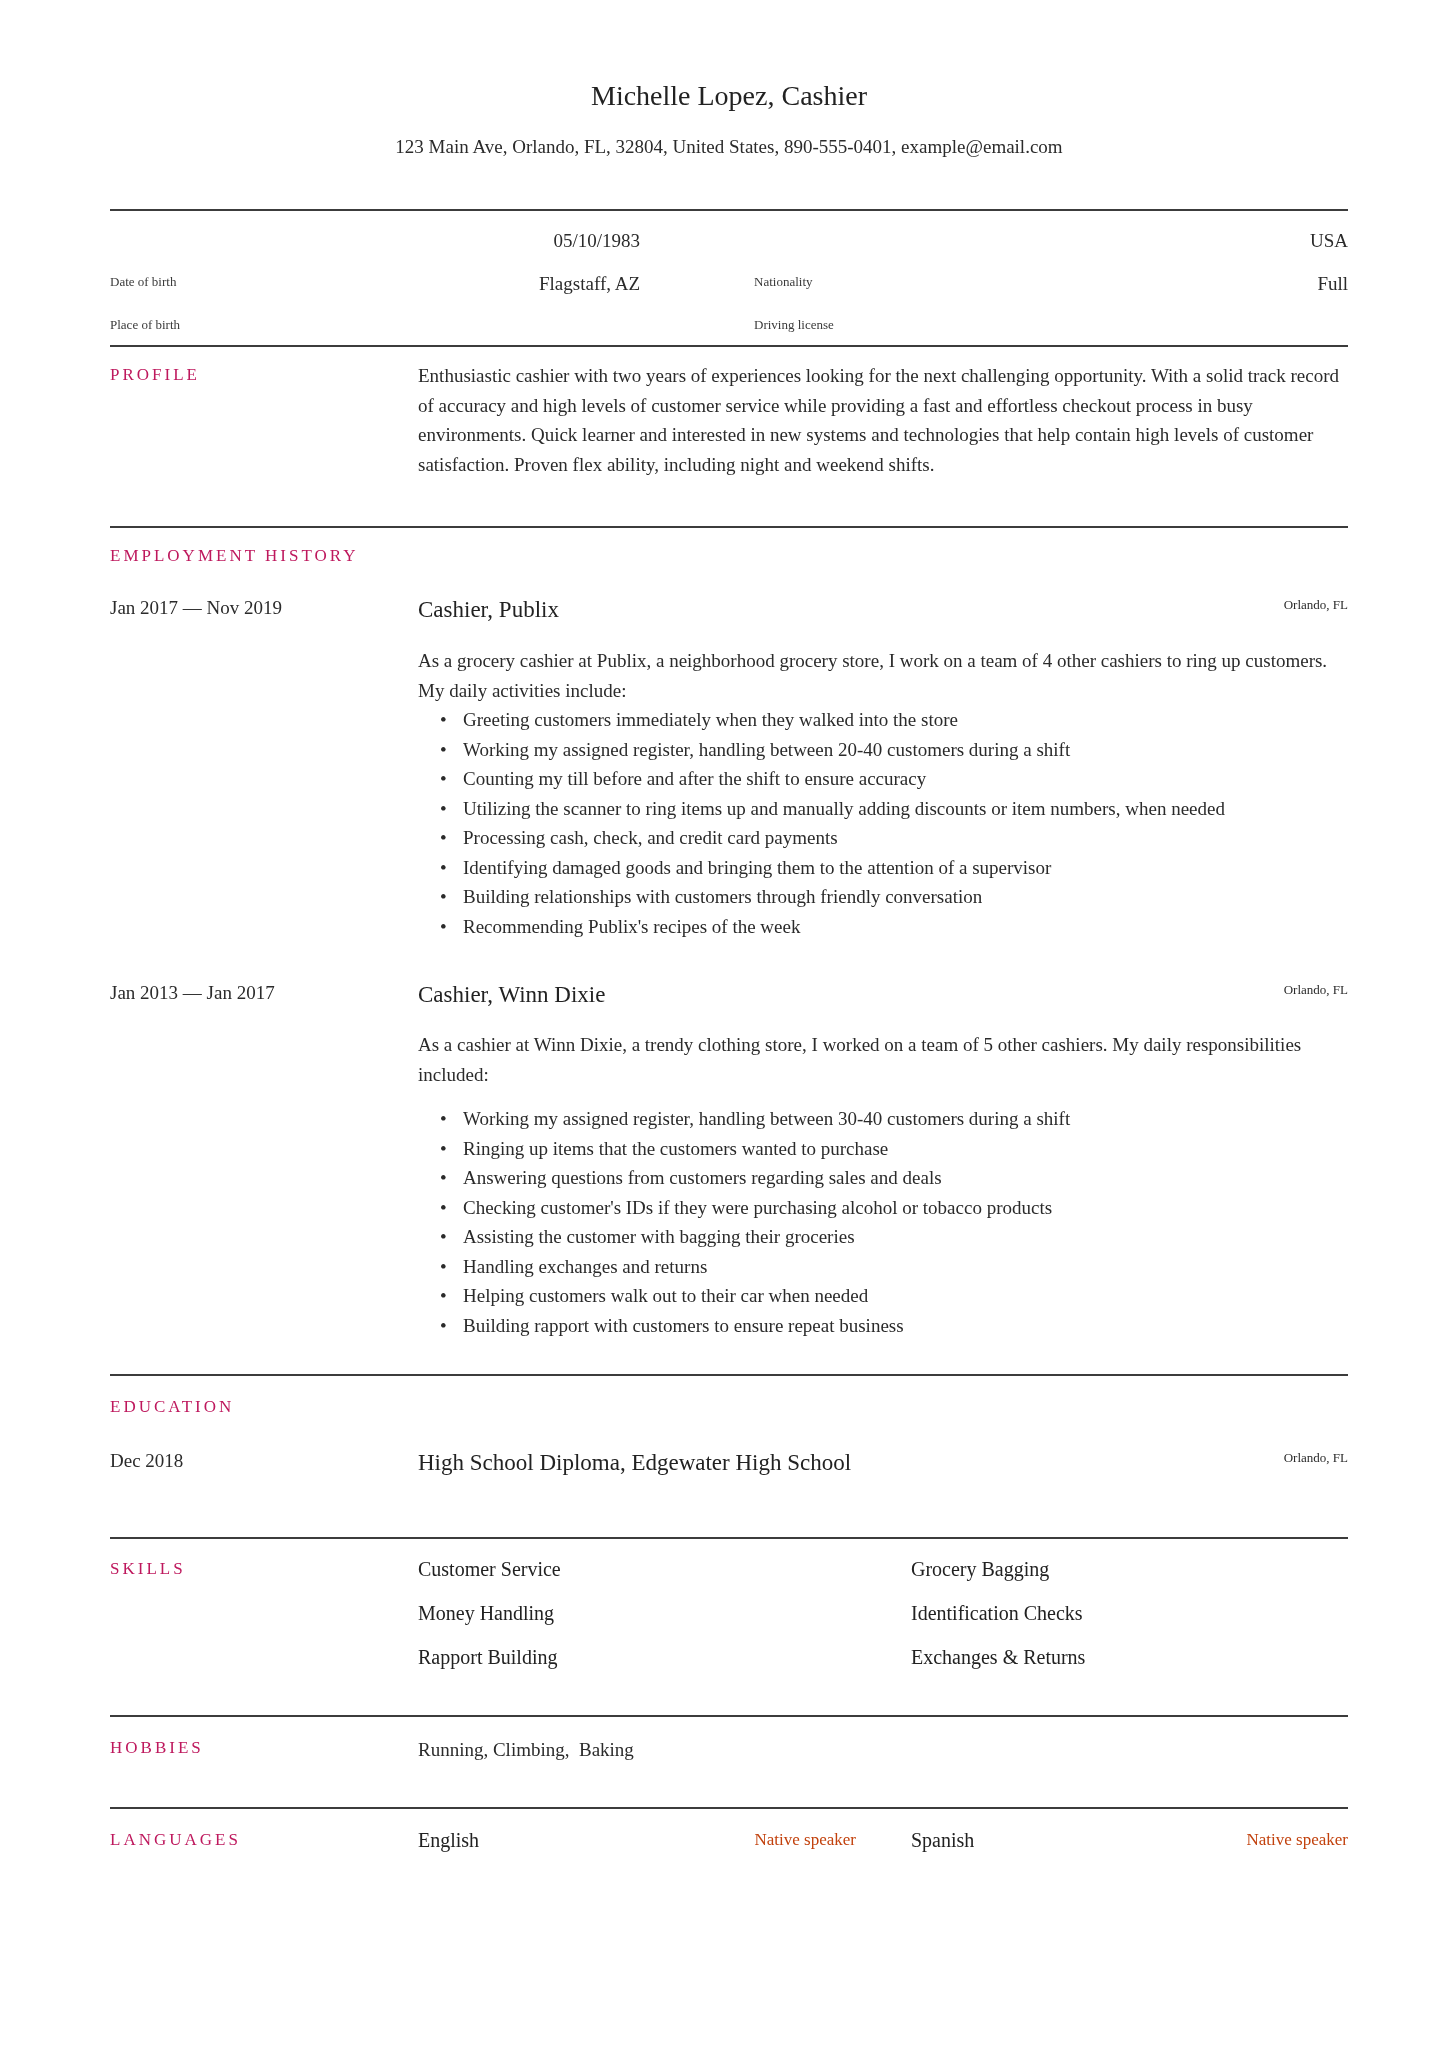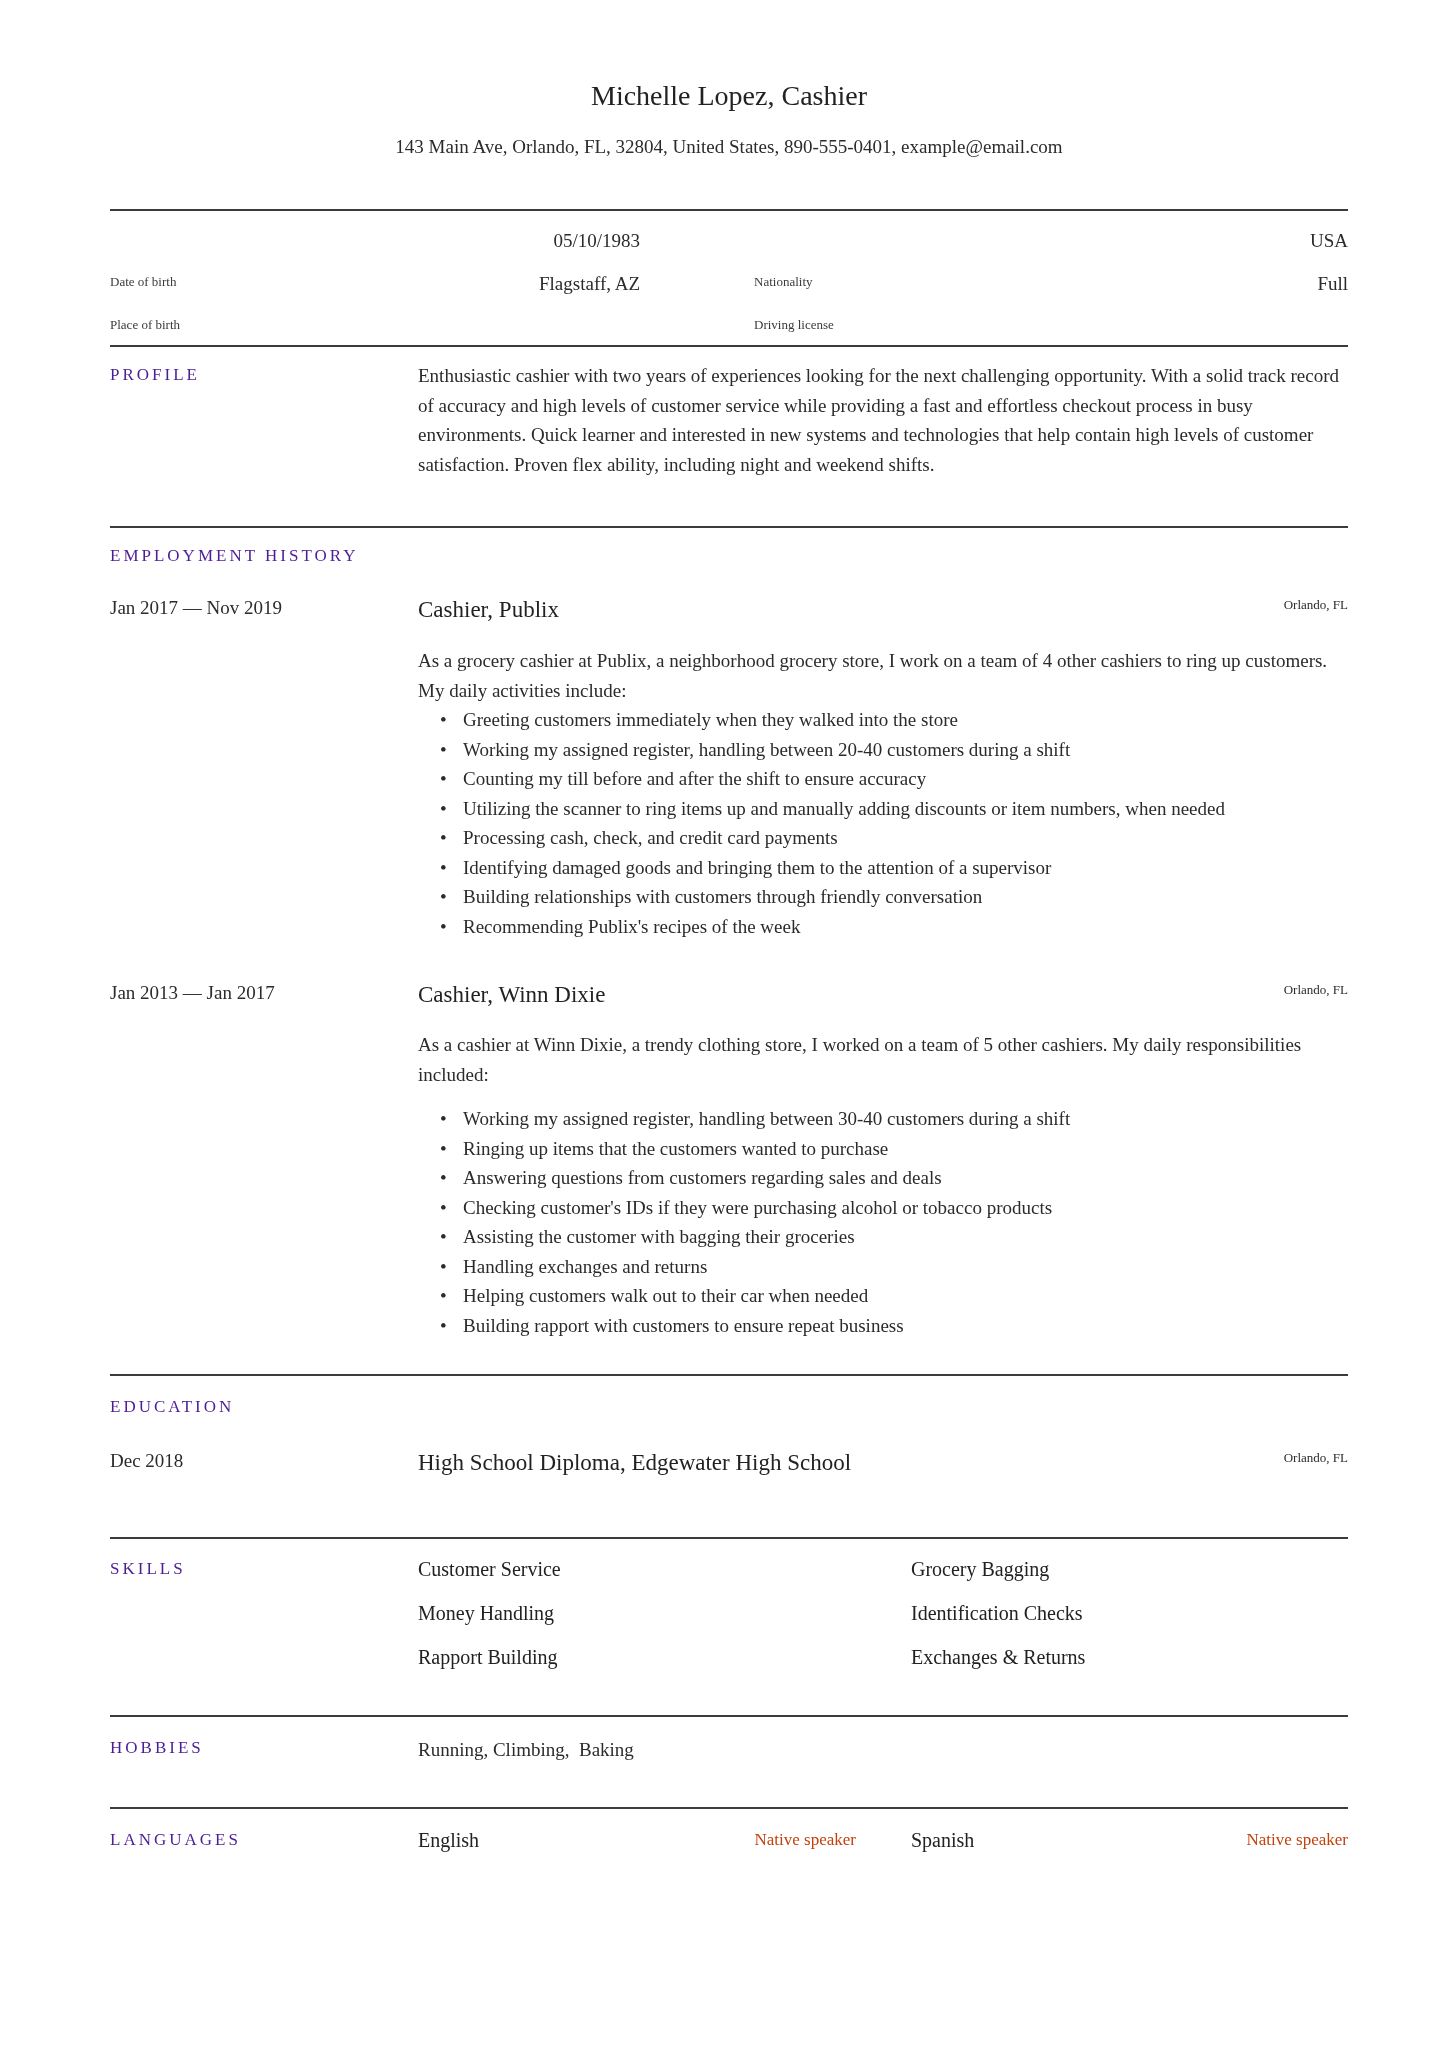--- a/index.html
+++ b/index.html
@@ -4,39 +4,39 @@
 <style>
   html, body { margin: 0; padding: 0; background: #ffffff; }
   body { width: 1448px; height: 2048px; position: relative; overflow: hidden;
          font-family: "Liberation Serif", "DejaVu Serif", serif; color: #2a2a2a; }
   .page { position: absolute; left: 110px; top: 0; width: 1238px; }
   .name { position: absolute; left: 0; width: 100%; top: 80px; font-size: 28px; font-weight: normal; color: #222; text-align: center; }
   .contact { position: absolute; left: 0; width: 100%; top: 136px; font-size: 19px; color: #2b2b2b; text-align: center; }
   .rule { position: absolute; left: 0; width: 100%; height: 2px; background: #3c3c3c; }
   .lbl { position: absolute; font-size: 13px; color: #3a3a3a; margin-top: 43px; }
   .val { position: absolute; font-size: 19px; color: #2b2b2b; text-align: right; }
-  .sec-title { position: absolute; left: 0; font-size: 17px; letter-spacing: 3px; text-transform: uppercase; color: #4c1d95; }
+  .sec-title { position: absolute; left: 0; font-size: 17px; letter-spacing: 3px; text-transform: uppercase; color: #be185d; }
   .para { position: absolute; left: 308px; width: 930px; font-size: 19px; line-height: 29.5px; color: #2b2b2b; }
   .date { position: absolute; left: 0; font-size: 19px; color: #2b2b2b; }
   .job-title { position: absolute; left: 308px; font-size: 23px; color: #222; }
   .loc { position: absolute; right: 0; font-size: 13px; color: #2b2b2b; text-align: right; }
   ul.bullets { position: absolute; left: 308px; width: 930px; margin: 0; padding: 0 0 0 45px; list-style: none; font-size: 19px; line-height: 29.5px; color: #2b2b2b; }
   ul.bullets li { position: relative; }
   ul.bullets li::before { content: "\2022"; position: absolute; left: -23px; }
   .skill { position: absolute; font-size: 20px; color: #222; }
   .lang { position: absolute; font-size: 20px; color: #222; }
   .level { position: absolute; font-size: 17px; color: #c2410c; text-align: right; }
 </style>
 </head>
 <body>
 
 <div class="page">
 
   <div class="name">Michelle Lopez, Cashier</div>
-  <div class="contact">143 Main Ave, Orlando, FL, 32804, United States, 890-555-0401, example@email.com</div>
+  <div class="contact">123 Main Ave, Orlando, FL, 32804, United States, 890-555-0401, example@email.com</div>
 
   <div class="rule" style="top:209px"></div>
 
   <div class="lbl" style="left:0; top:231px">Date of birth</div>
   <div class="val" style="right:708px; top:230px">05/10/1983</div>
   <div class="lbl" style="left:644px; top:231px">Nationality</div>
   <div class="val" style="right:0; top:230px">USA</div>
 
   <div class="lbl" style="left:0; top:274px">Place of birth</div>
   <div class="val" style="right:708px; top:273px">Flagstaff, AZ</div>

